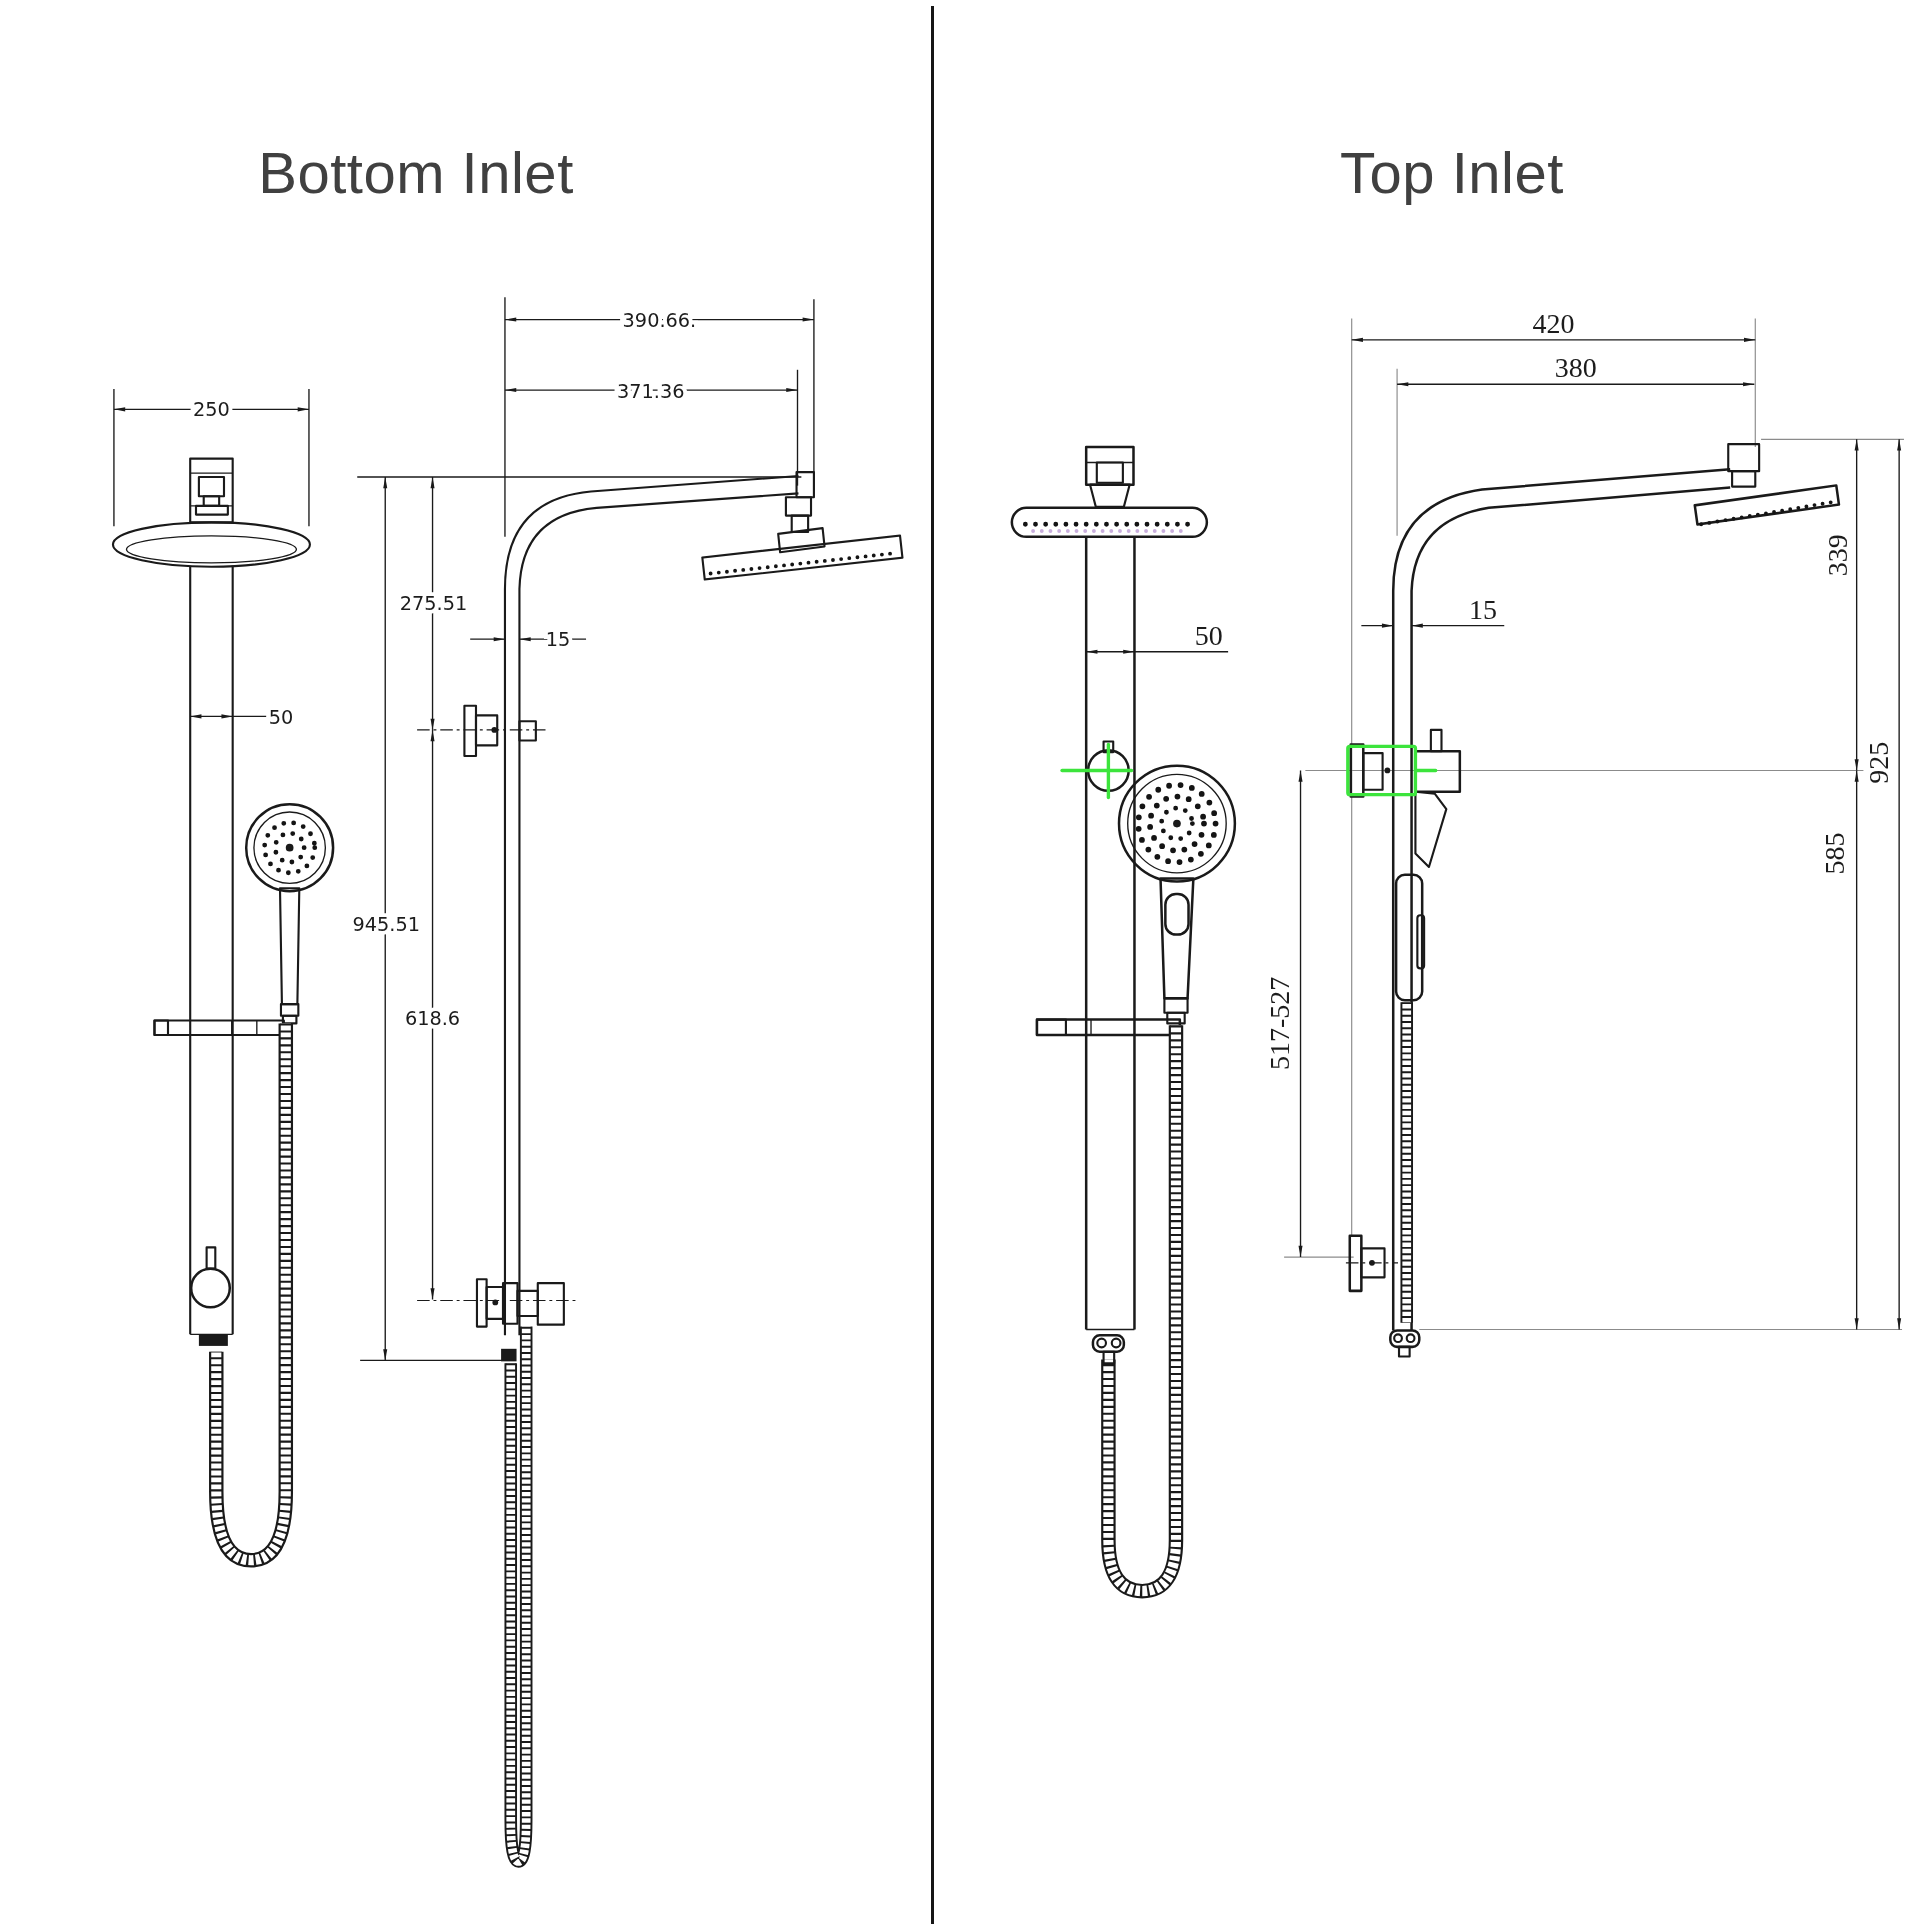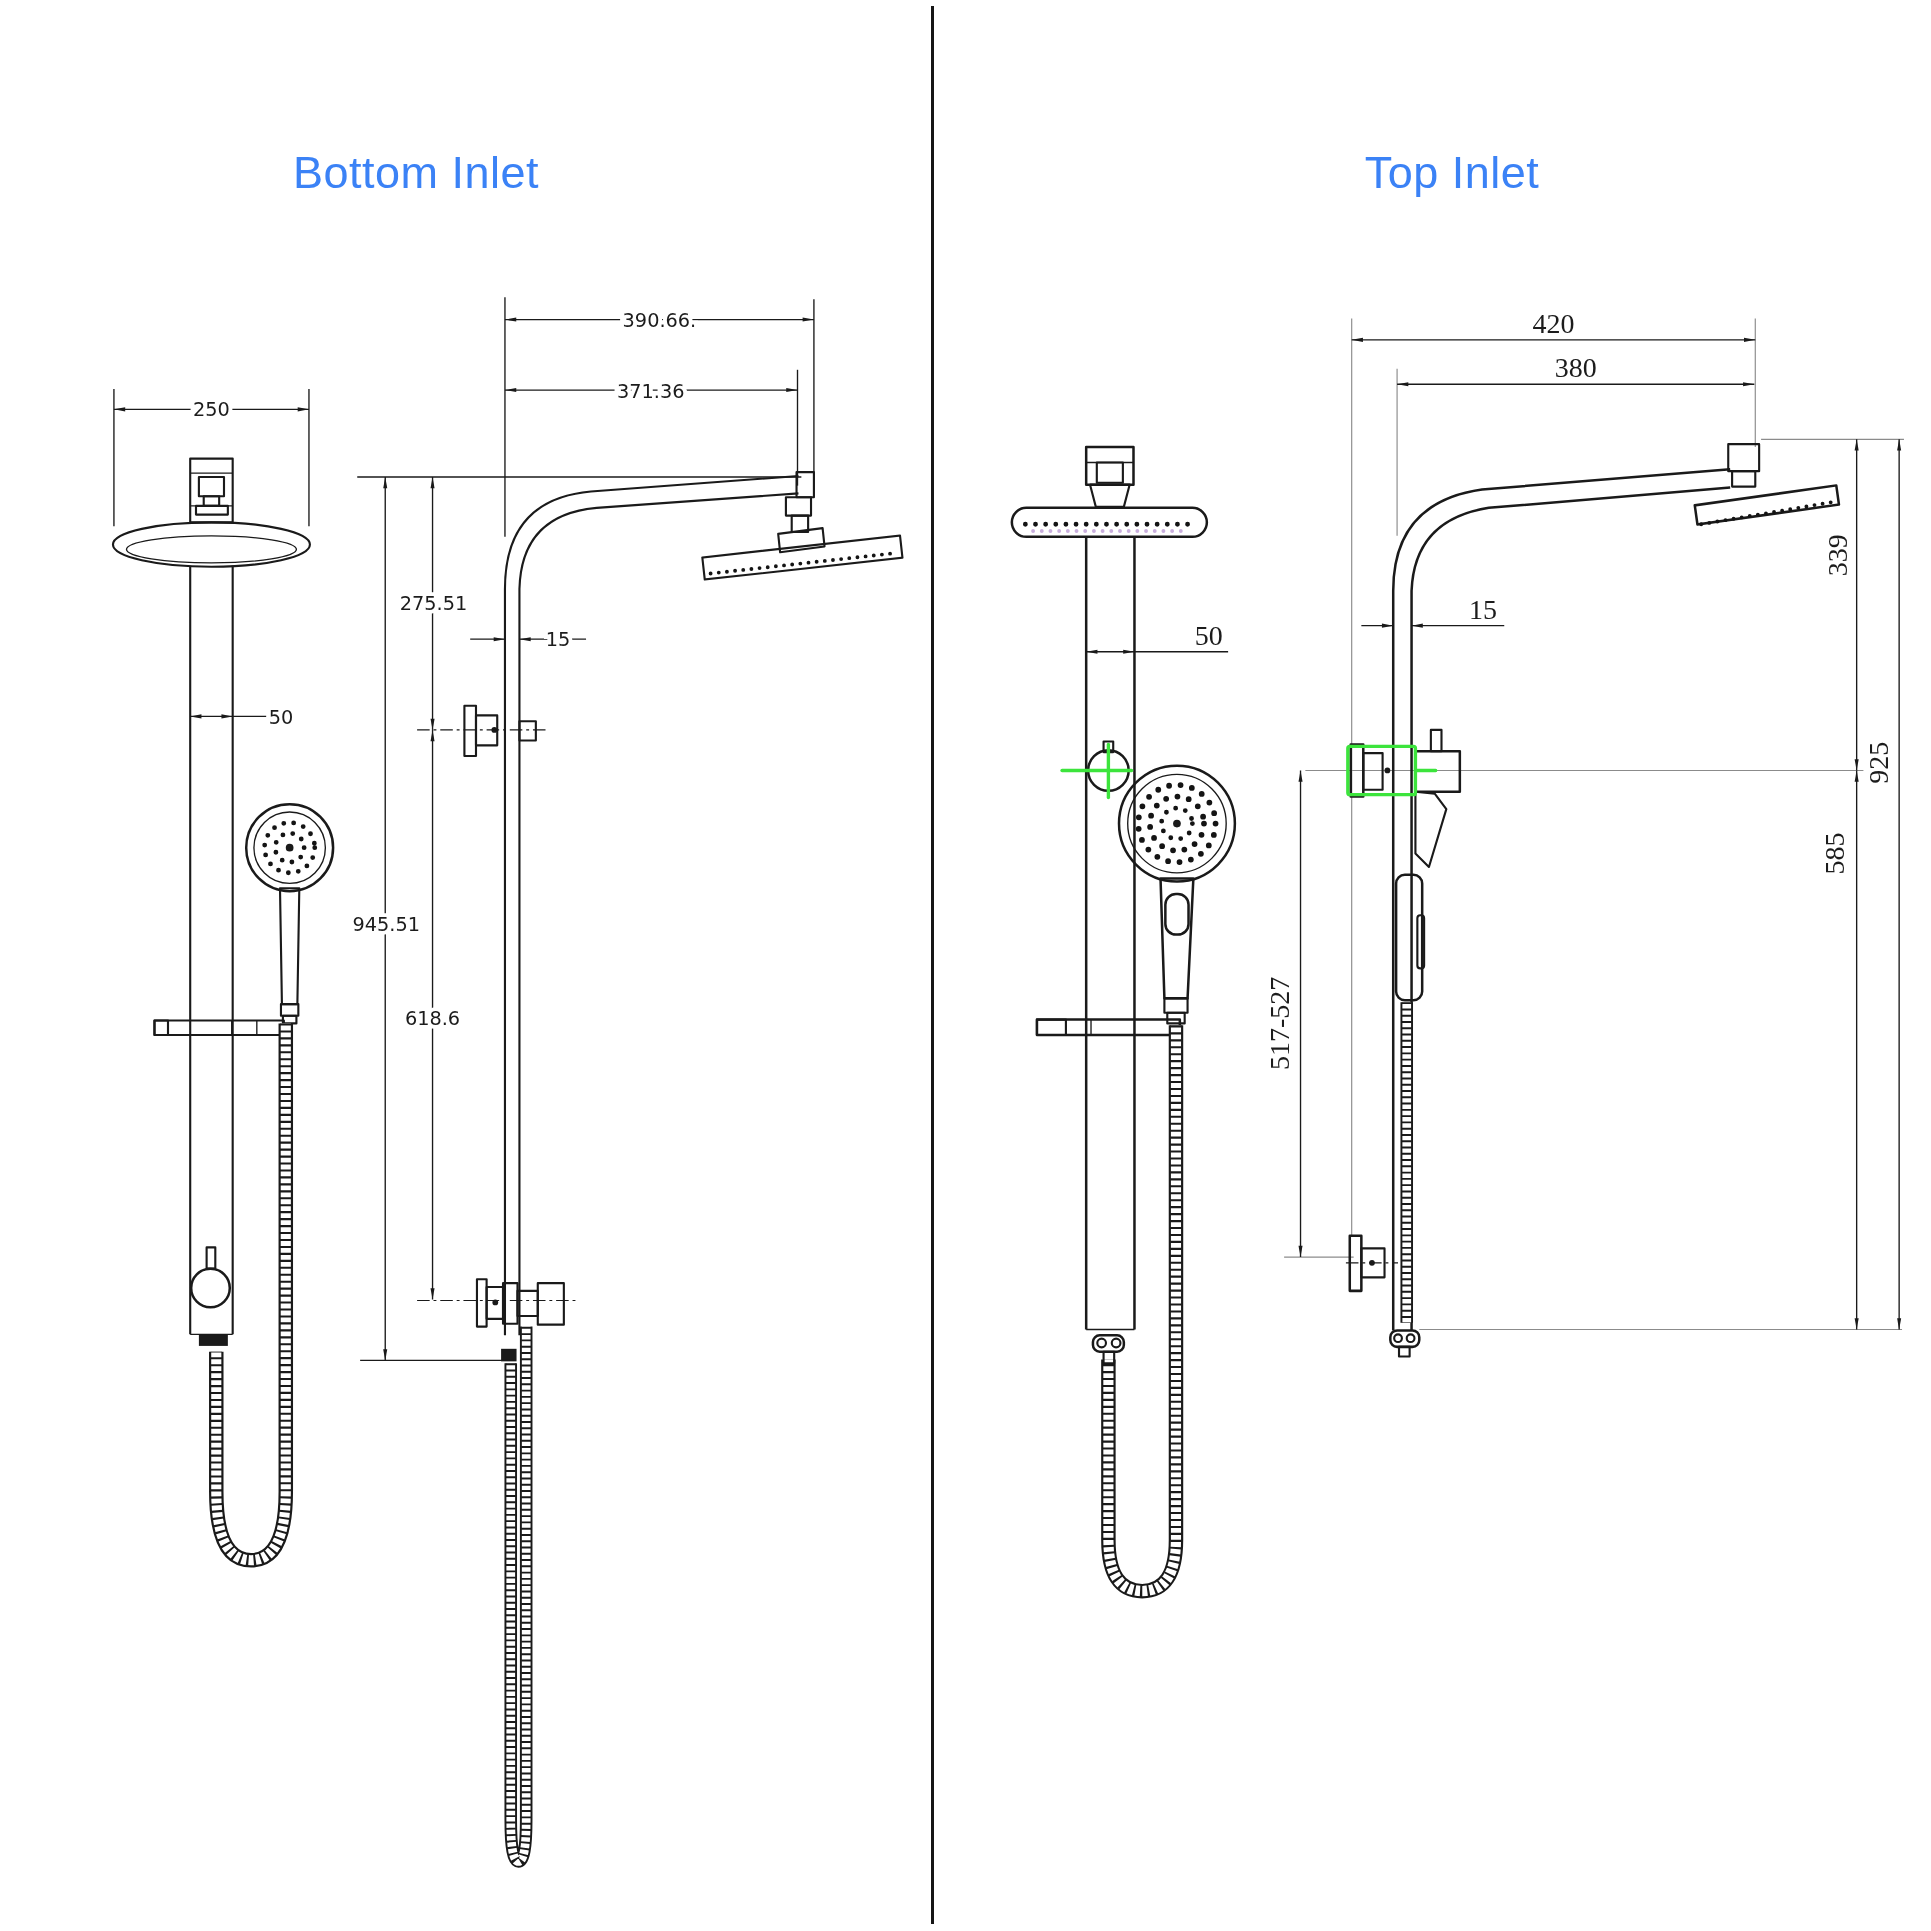--- a/index.html
+++ b/index.html
@@ -1,18 +1,18 @@
 <!DOCTYPE html>
 <html><head>
 <meta charset="utf-8">
 <style>
   html,body{margin:0;padding:0;background:#fff;width:1931px;height:1931px;font-family:"Liberation Sans",sans-serif}
   #canvas{position:relative;width:1931px;height:1931px;background:#fff;overflow:hidden}
   .divider{position:absolute;left:931px;top:5.8px;width:2.9px;height:1918px;background:#161616}
-  .title{position:absolute;top:147px;transform:translateX(-50%);font-size:45px;color:#3b82f6;letter-spacing:0.5px;white-space:nowrap}
+  .title{position:absolute;top:139px;transform:translateX(-50%);font-size:58px;color:#404040;letter-spacing:0.5px;white-space:nowrap}
   #t-left{left:416px}
   #t-right{left:1452px}
   svg{position:absolute;left:0;top:0}
   .st{stroke:#1a1a1a;fill:none;stroke-width:2.2;stroke-linejoin:round}
   .stk{stroke:#1a1a1a;fill:none;stroke-width:2.6;stroke-linejoin:round}
   .thin{stroke:#1a1a1a;fill:none;stroke-width:1.4}
   .ext{stroke:#8b8b8b;fill:none;stroke-width:1.2}
   .dim{stroke:#1a1a1a;fill:none;stroke-width:1.4}
   .dashdot{stroke:#1a1a1a;fill:none;stroke-width:1.2;stroke-dasharray:13 4 3 4}
   .solidfill{fill:#1a1a1a;stroke:none}

